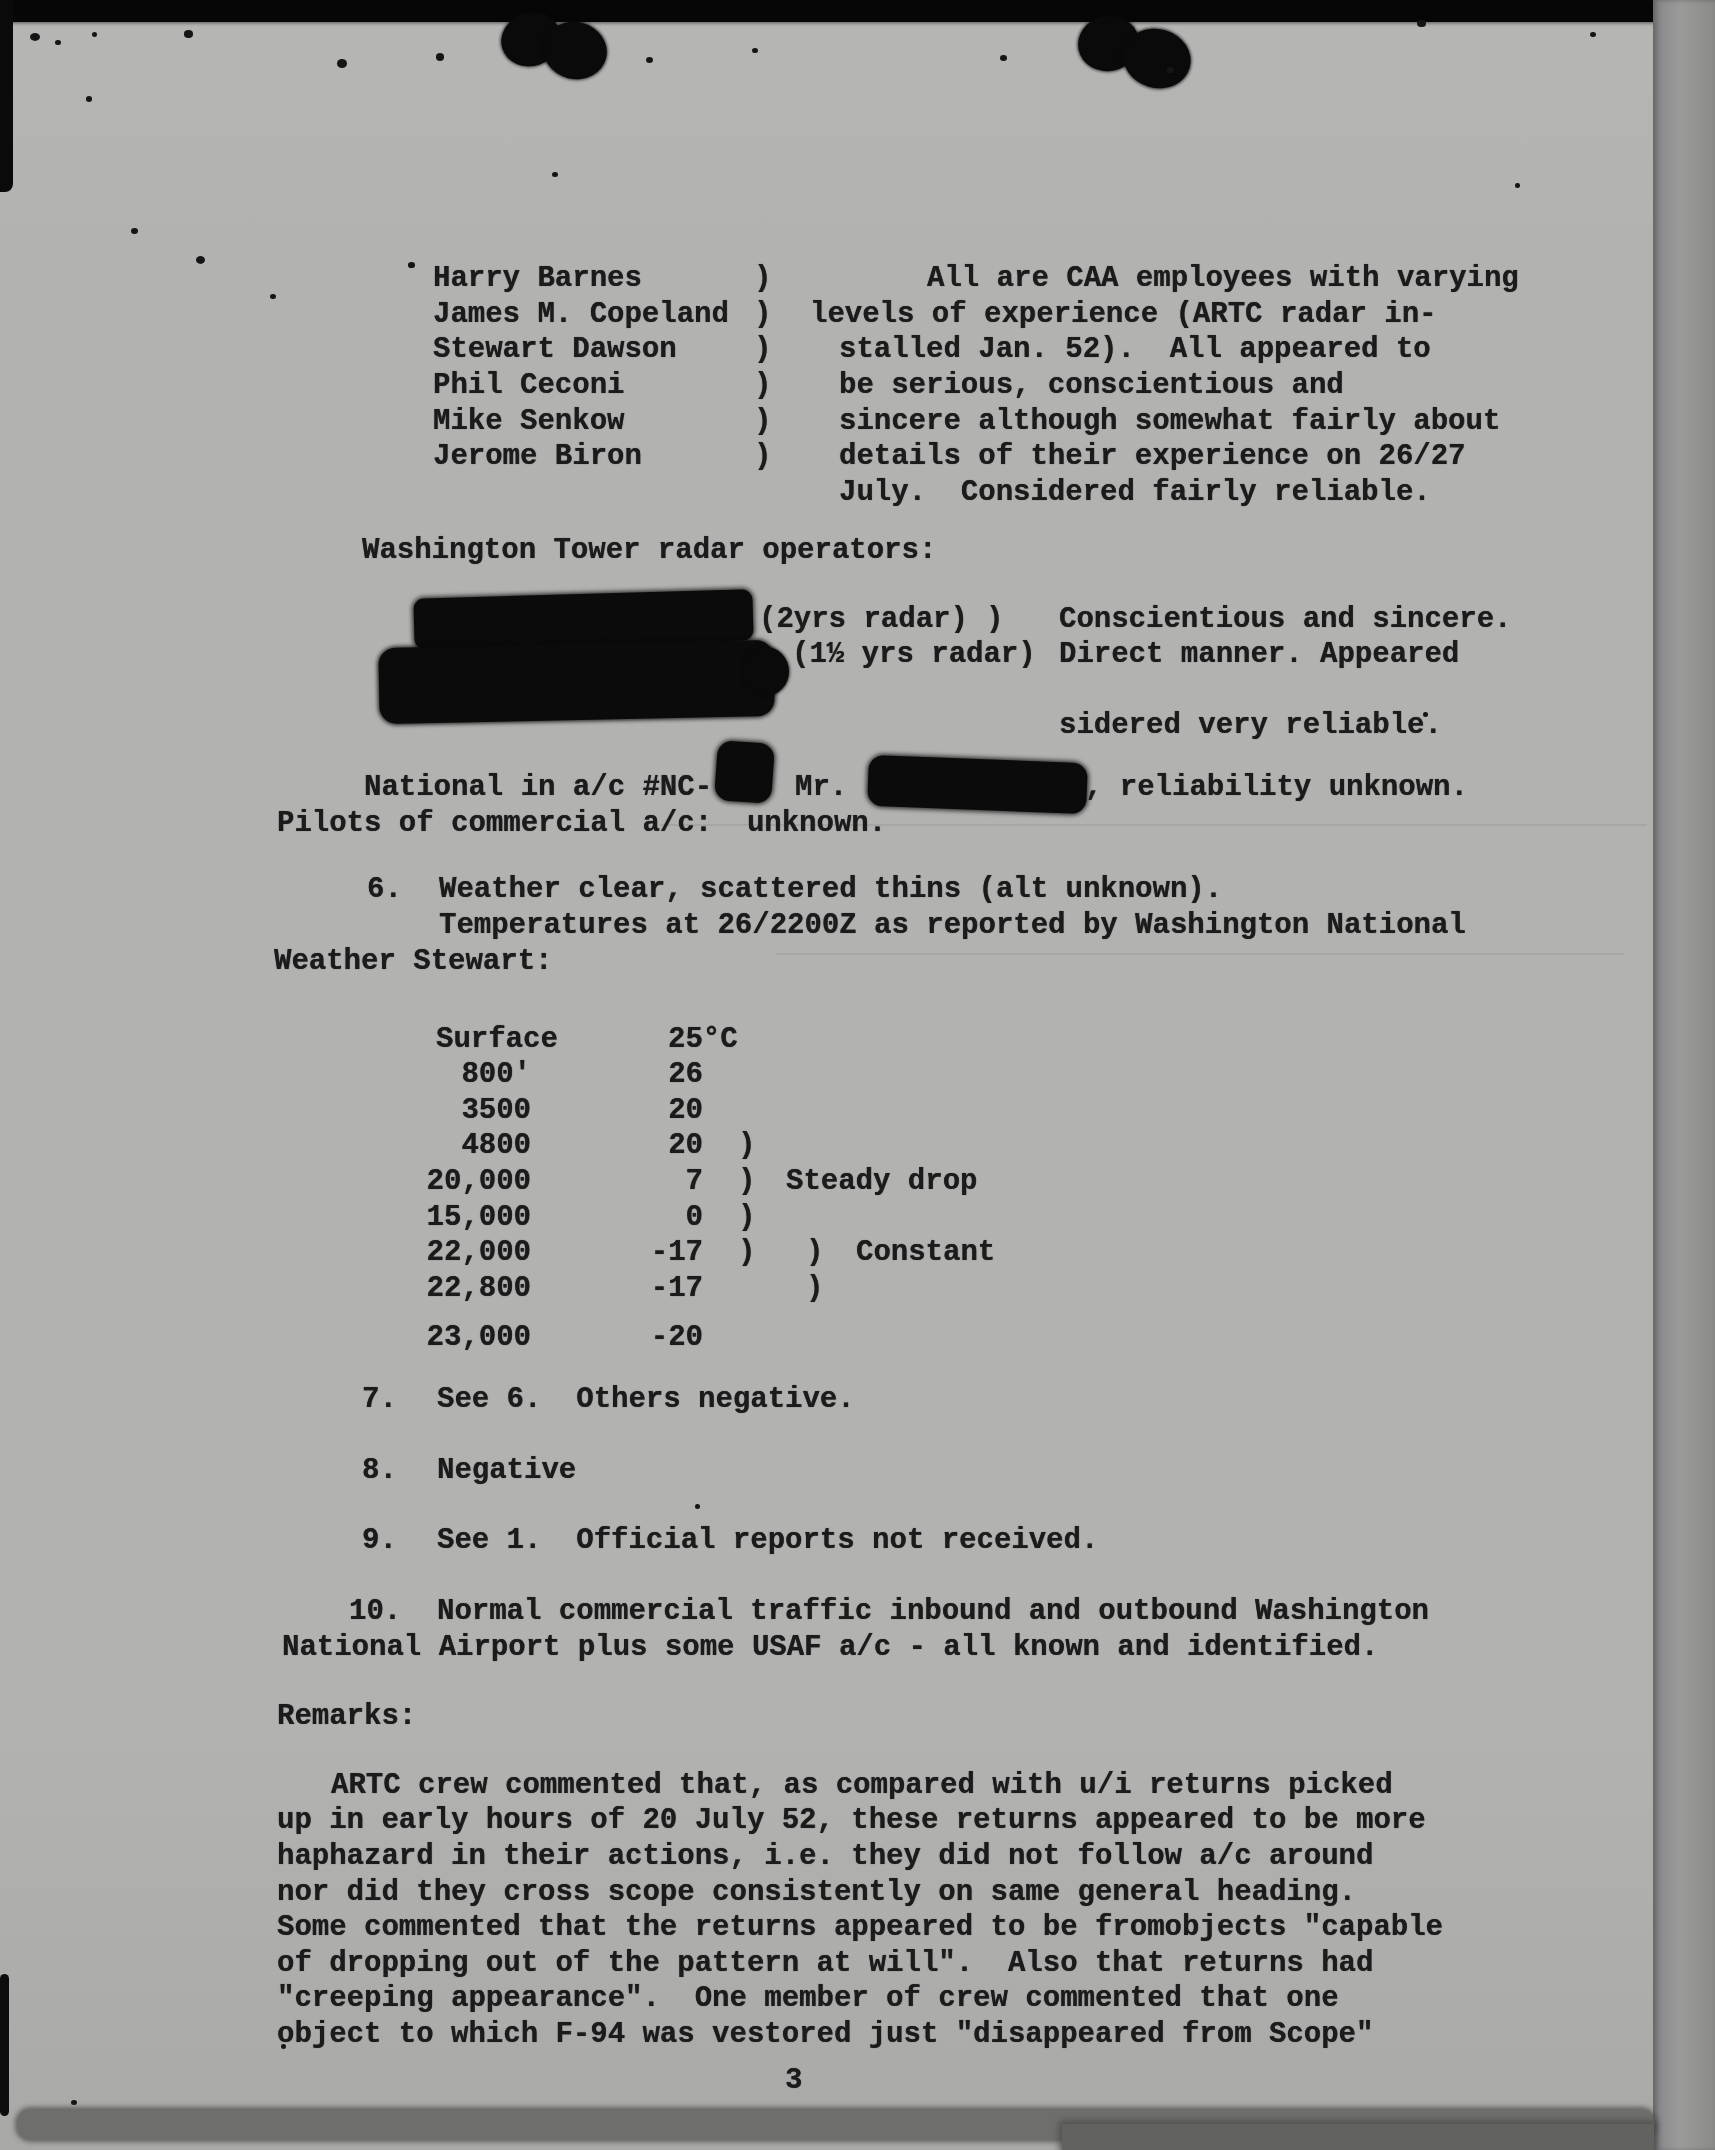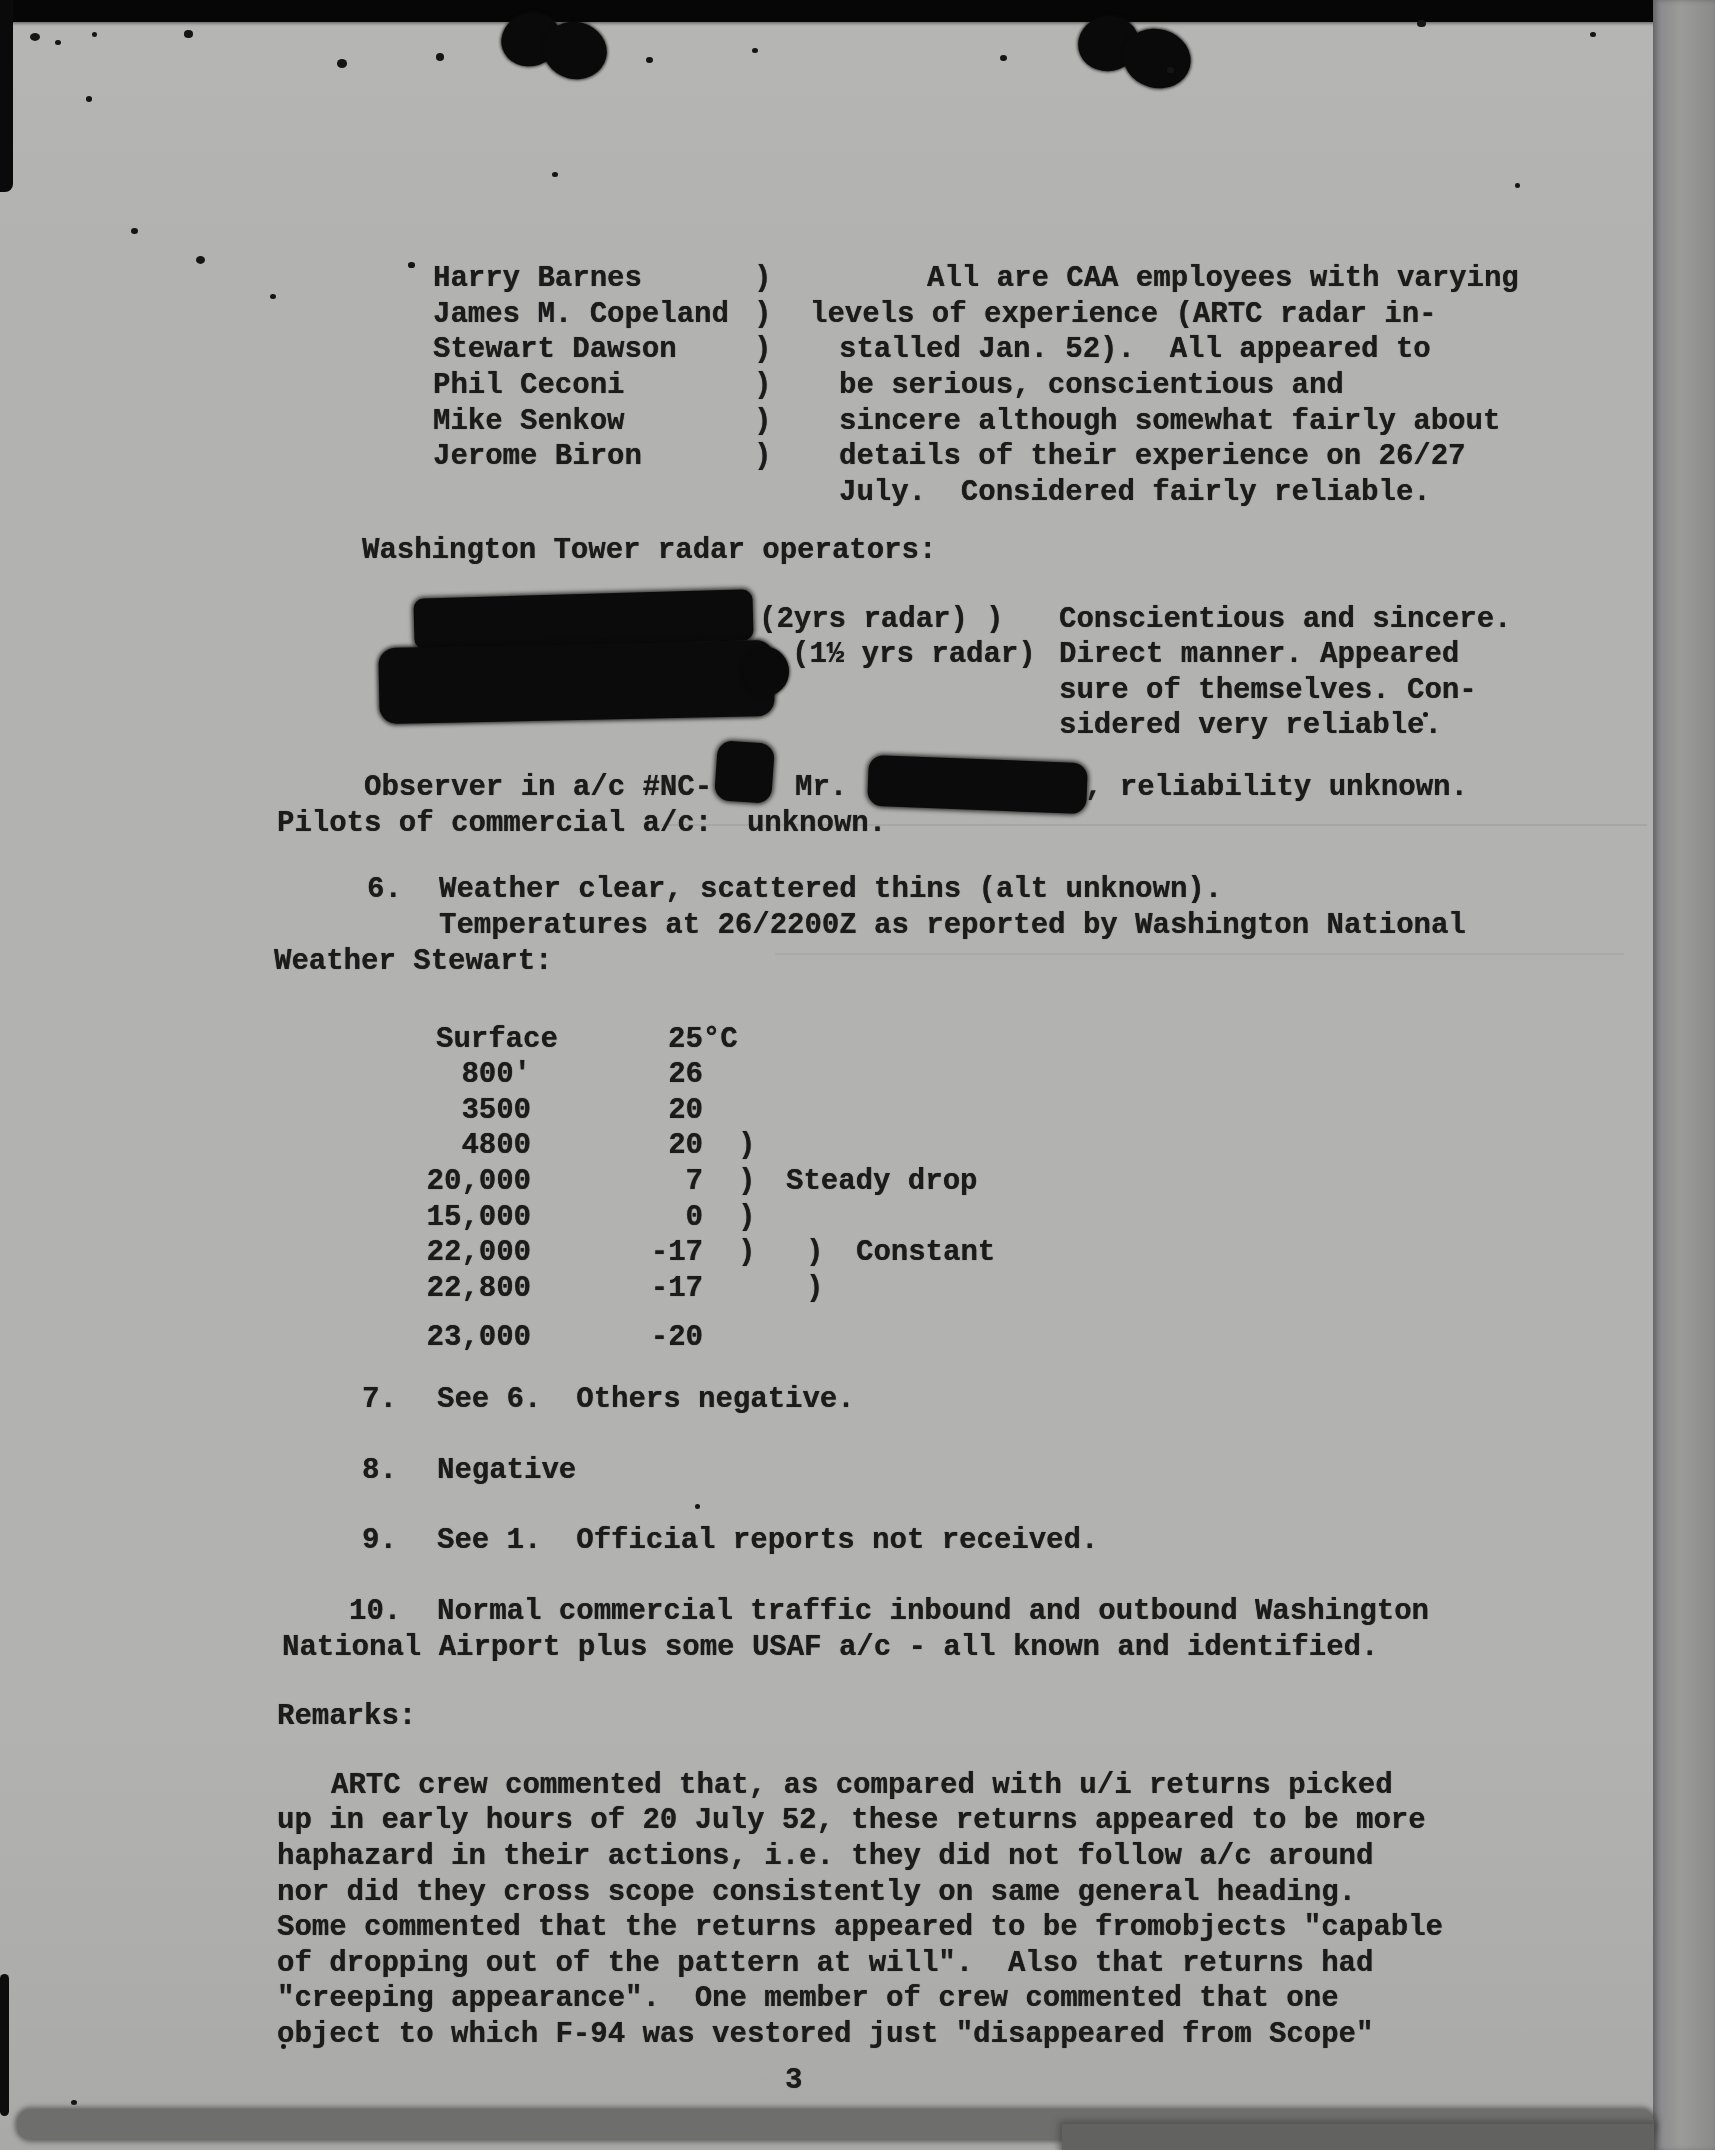--- a/index.html
+++ b/index.html
@@ -87,24 +87,23 @@
   <div class="red" style="left:414px;top:594px;width:339px;height:51px;transform:rotate(-1.6deg);"></div>
   <div class="red" style="left:379px;top:644px;width:395px;height:76px;transform:rotate(-1.2deg);border-radius:17px;"></div>
   <div class="blob" style="left:742px;top:647px;width:47px;height:49px;"></div>
 
   <div class="t" style="left:759px;top:602px;">(2yrs radar)</div>
   <div class="t" style="left:986px;top:602px;">)</div>
   <div class="t" style="left:792px;top:637px;">(1½ yrs radar)</div>
 
   <div class="t" style="left:1059px;top:602px;">Conscientious and sincere.</div>
   <div class="t" style="left:1059px;top:637px;">Direct manner. Appeared</div>
-  <div class="t" style="left:1059px;top:673px;">sure of themselves. Con-</div>
   <div class="t" style="left:1059px;top:708px;">sidered very reliable.</div>
 
-  <div class="t" style="left:364px;top:770px;">Observer in a/c #NC-</div>
+  <div class="t" style="left:364px;top:770px;">National in a/c #NC-</div>
   <div class="red" style="left:716px;top:742px;width:57px;height:60px;transform:rotate(4deg);border-radius:15px;"></div>
   <div class="t" style="left:795px;top:770px;">Mr.</div>
   <div class="red" style="left:868px;top:759px;width:219px;height:51px;transform:rotate(2.2deg);border-radius:15px;"></div>
   <div class="t" style="left:1085px;top:770px;">, reliability unknown.</div>
   <div class="t" style="left:277px;top:806px;">Pilots of commercial a/c:  unknown.</div>
 
   <div class="t" style="left:367px;top:872px;">6.</div>
   <div class="t" style="left:439px;top:872px;">Weather clear, scattered thins (alt unknown).</div>
   <div class="t" style="left:439px;top:908px;">Temperatures at 26/2200Z as reported by Washington National</div>
   <div class="t" style="left:274px;top:944px;">Weather Stewart:</div>

